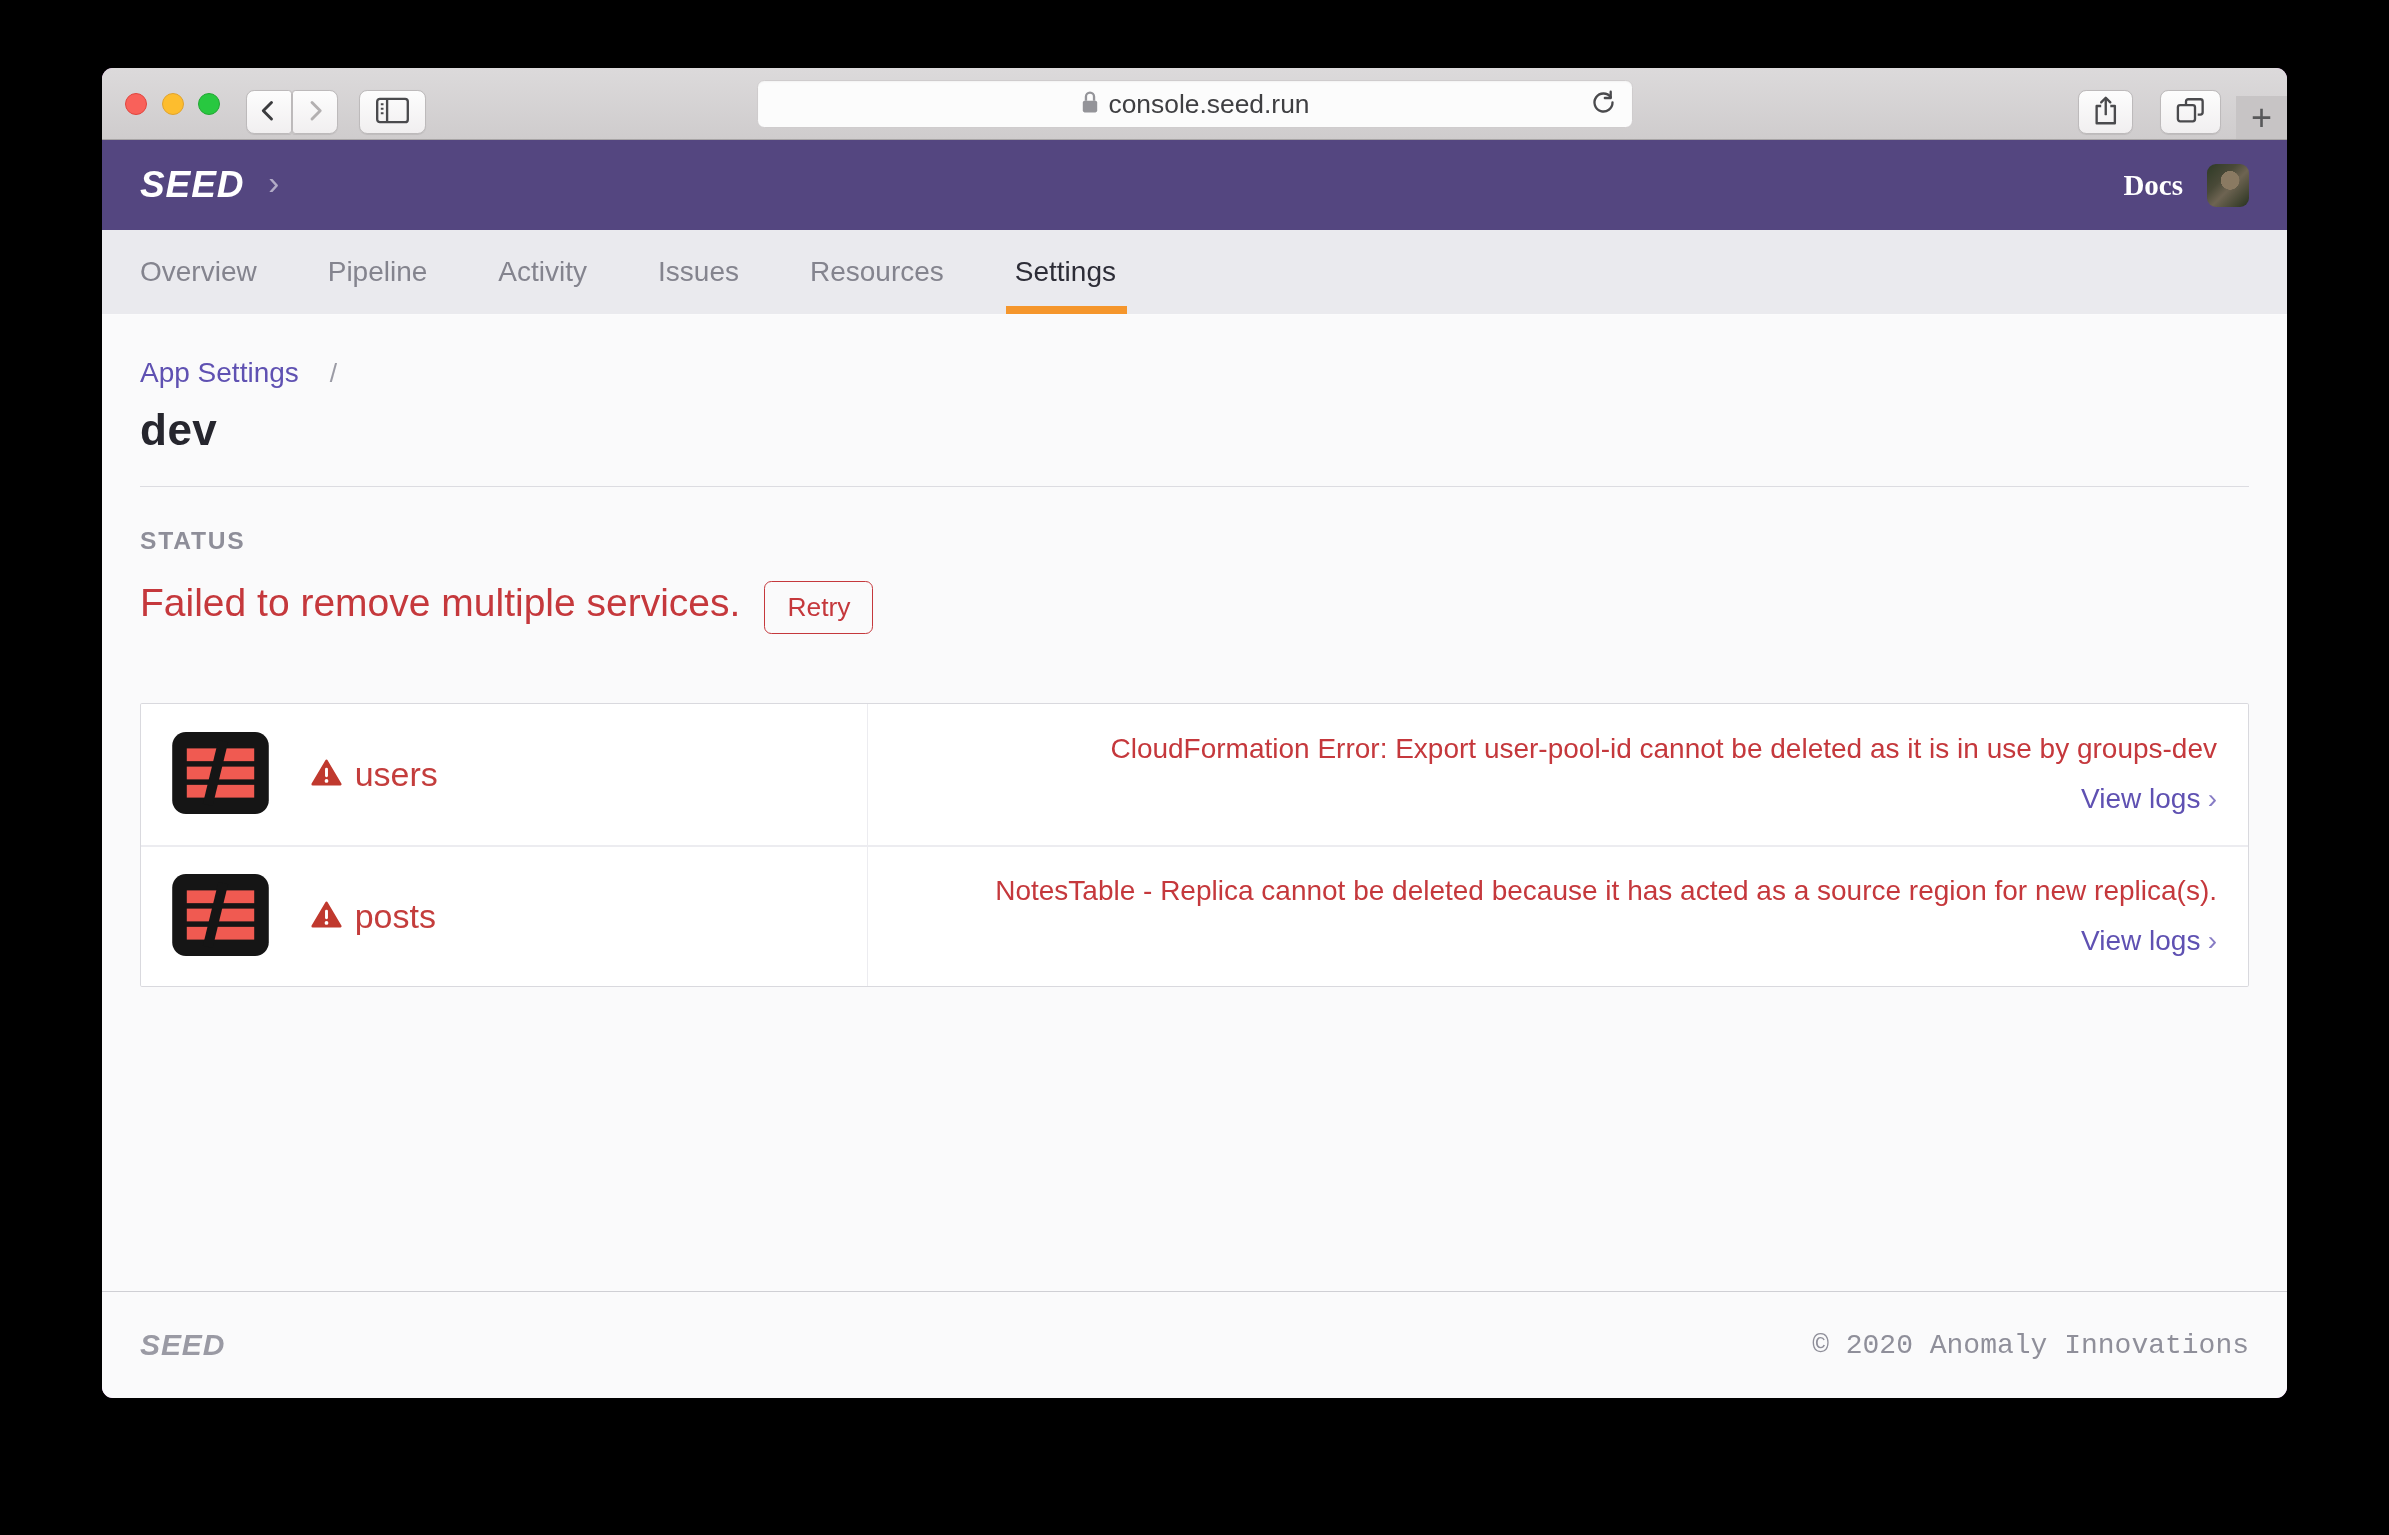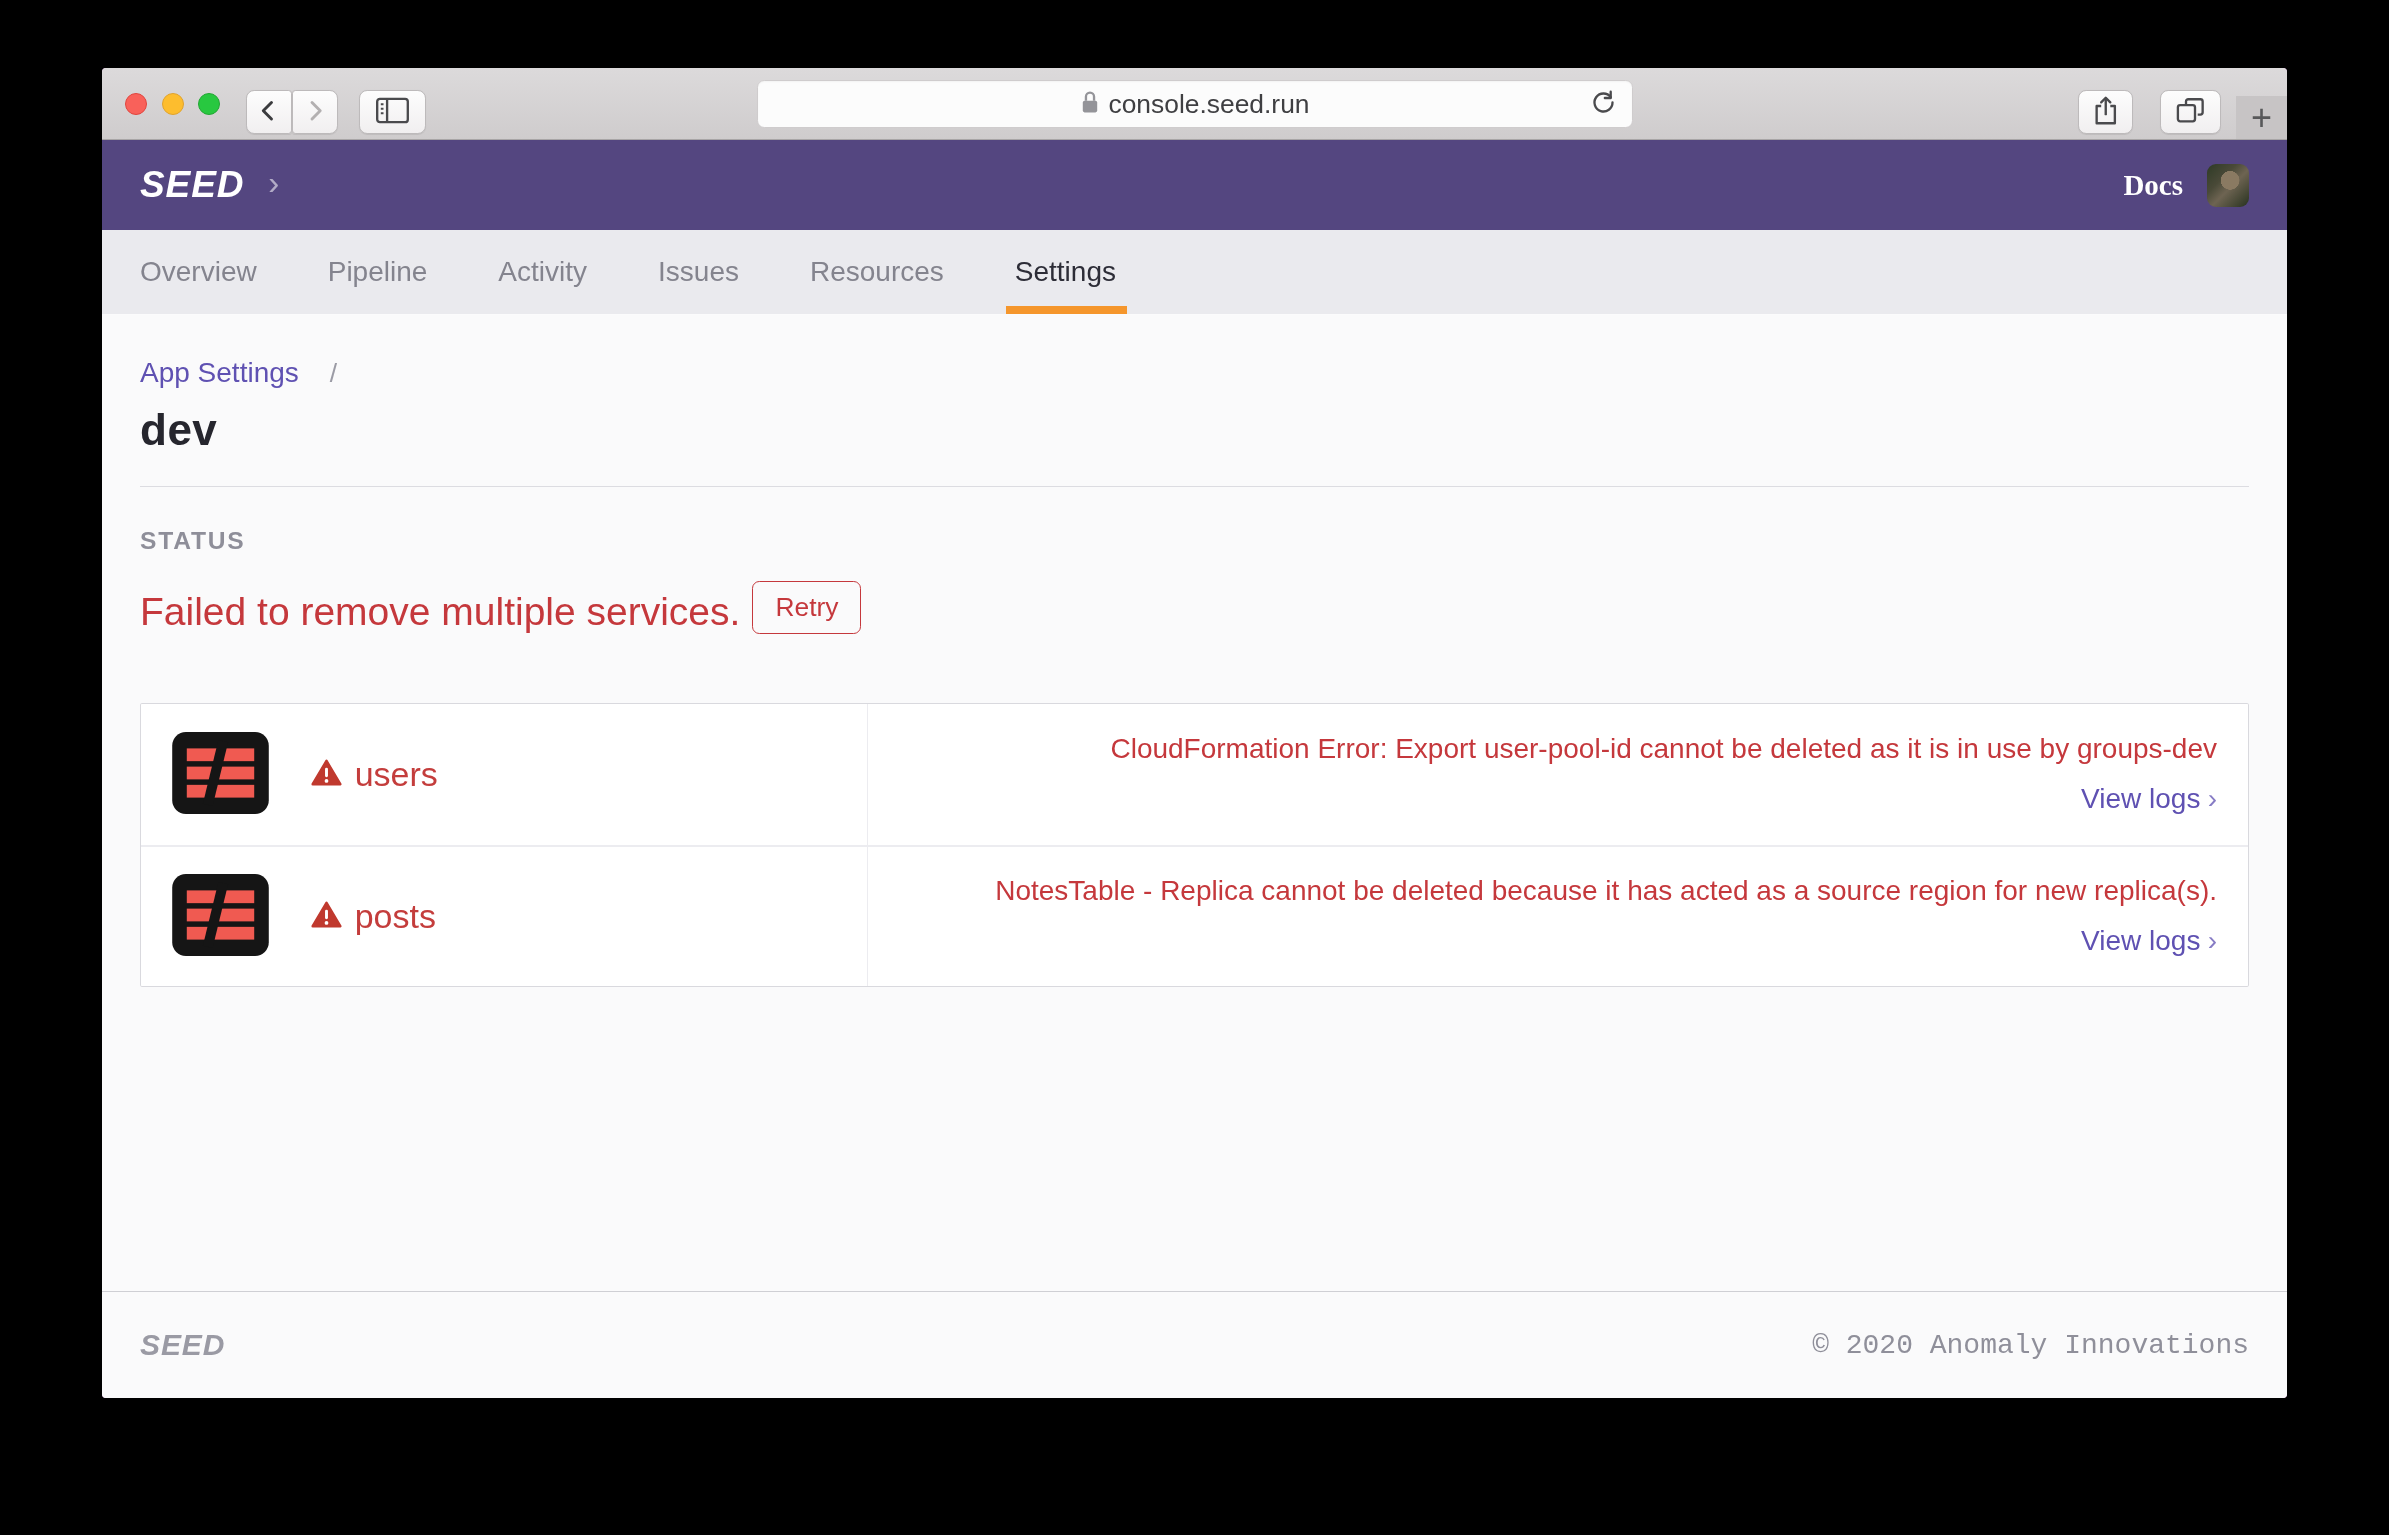--- a/index.html
+++ b/index.html
@@ -1,21 +1,21 @@
 <!DOCTYPE html>
 <html style="font-size:14.6px"><head>
 <meta charset="utf-8">
 <style>
   * { margin:0; padding:0; box-sizing:border-box; }
   html,body { width:2389px; height:1535px; background:#000; font-family:"Liberation Sans", sans-serif; }
   .stage { position:relative; width:2389px; height:1535px; background:#000; overflow:hidden; }
 
   .window {
     position:absolute; left:102px; top:68px; width:2185px; height:1330px;
-    border-radius:4px; overflow:hidden; background:#f0abfc;
+    border-radius:11px; overflow:hidden; background:#f0abfc;
     box-shadow:0 40px 109px rgba(0,0,0,.65);
     display:flex; flex-direction:column;
   }
 
   
   .toolbar {
     position:relative; height:72px; flex:0 0 72px;
     background:linear-gradient(#dcdadb,#cfcccd);
     border-bottom:0.9px solid #a8a5a6;
   }
@@ -84,21 +84,21 @@
 
   
   .content { flex:1; background:#fafafb; padding:0 38px; }
   .crumb-row { margin-top:42px; display:flex; align-items:baseline; gap:31px; }
   .crumb-link { color:#5f51b2; font-size:28px; font-weight:500; cursor:pointer; }
   .crumb-sep { color:#9b9ba5; font-size:26.4px; }
   .page-title { margin-top:16.4px; font-size:44px; font-weight:700; color:#26262e; letter-spacing:0.5px; }
   .title-rule { margin-top:31px; border:none; border-top:1.8px solid #dcdce1; }
 
   .status-heading { margin-top:40px; font-size:24.6px; font-weight:700; color:#8e8e99; letter-spacing:1.8px; }
-  .status-row { margin-top:25.5px; display:flex; align-items:flex-end; gap:12px; }
+  .status-row { margin-top:25.5px; display:flex; align-items:flex-start; gap:24px; }
   .status-message { font-size:39px; color:#c5383c; }
   .retry-btn {
     font-family:inherit; font-size:26.4px; color:#c5383c; background:transparent;
     border:1.8px solid #c5383c; border-radius:7.3px; padding:10px 22px; cursor:pointer;
   }
 
   .svc-card { margin-top:69px; background:#fff; border:1.8px solid #d9d9de; border-radius:1.8px; }
   .svc-row { display:flex; height:141px; }
   .svc-row + .svc-row { border-top:2.7px solid #ececf0; }
   .svc-left {

